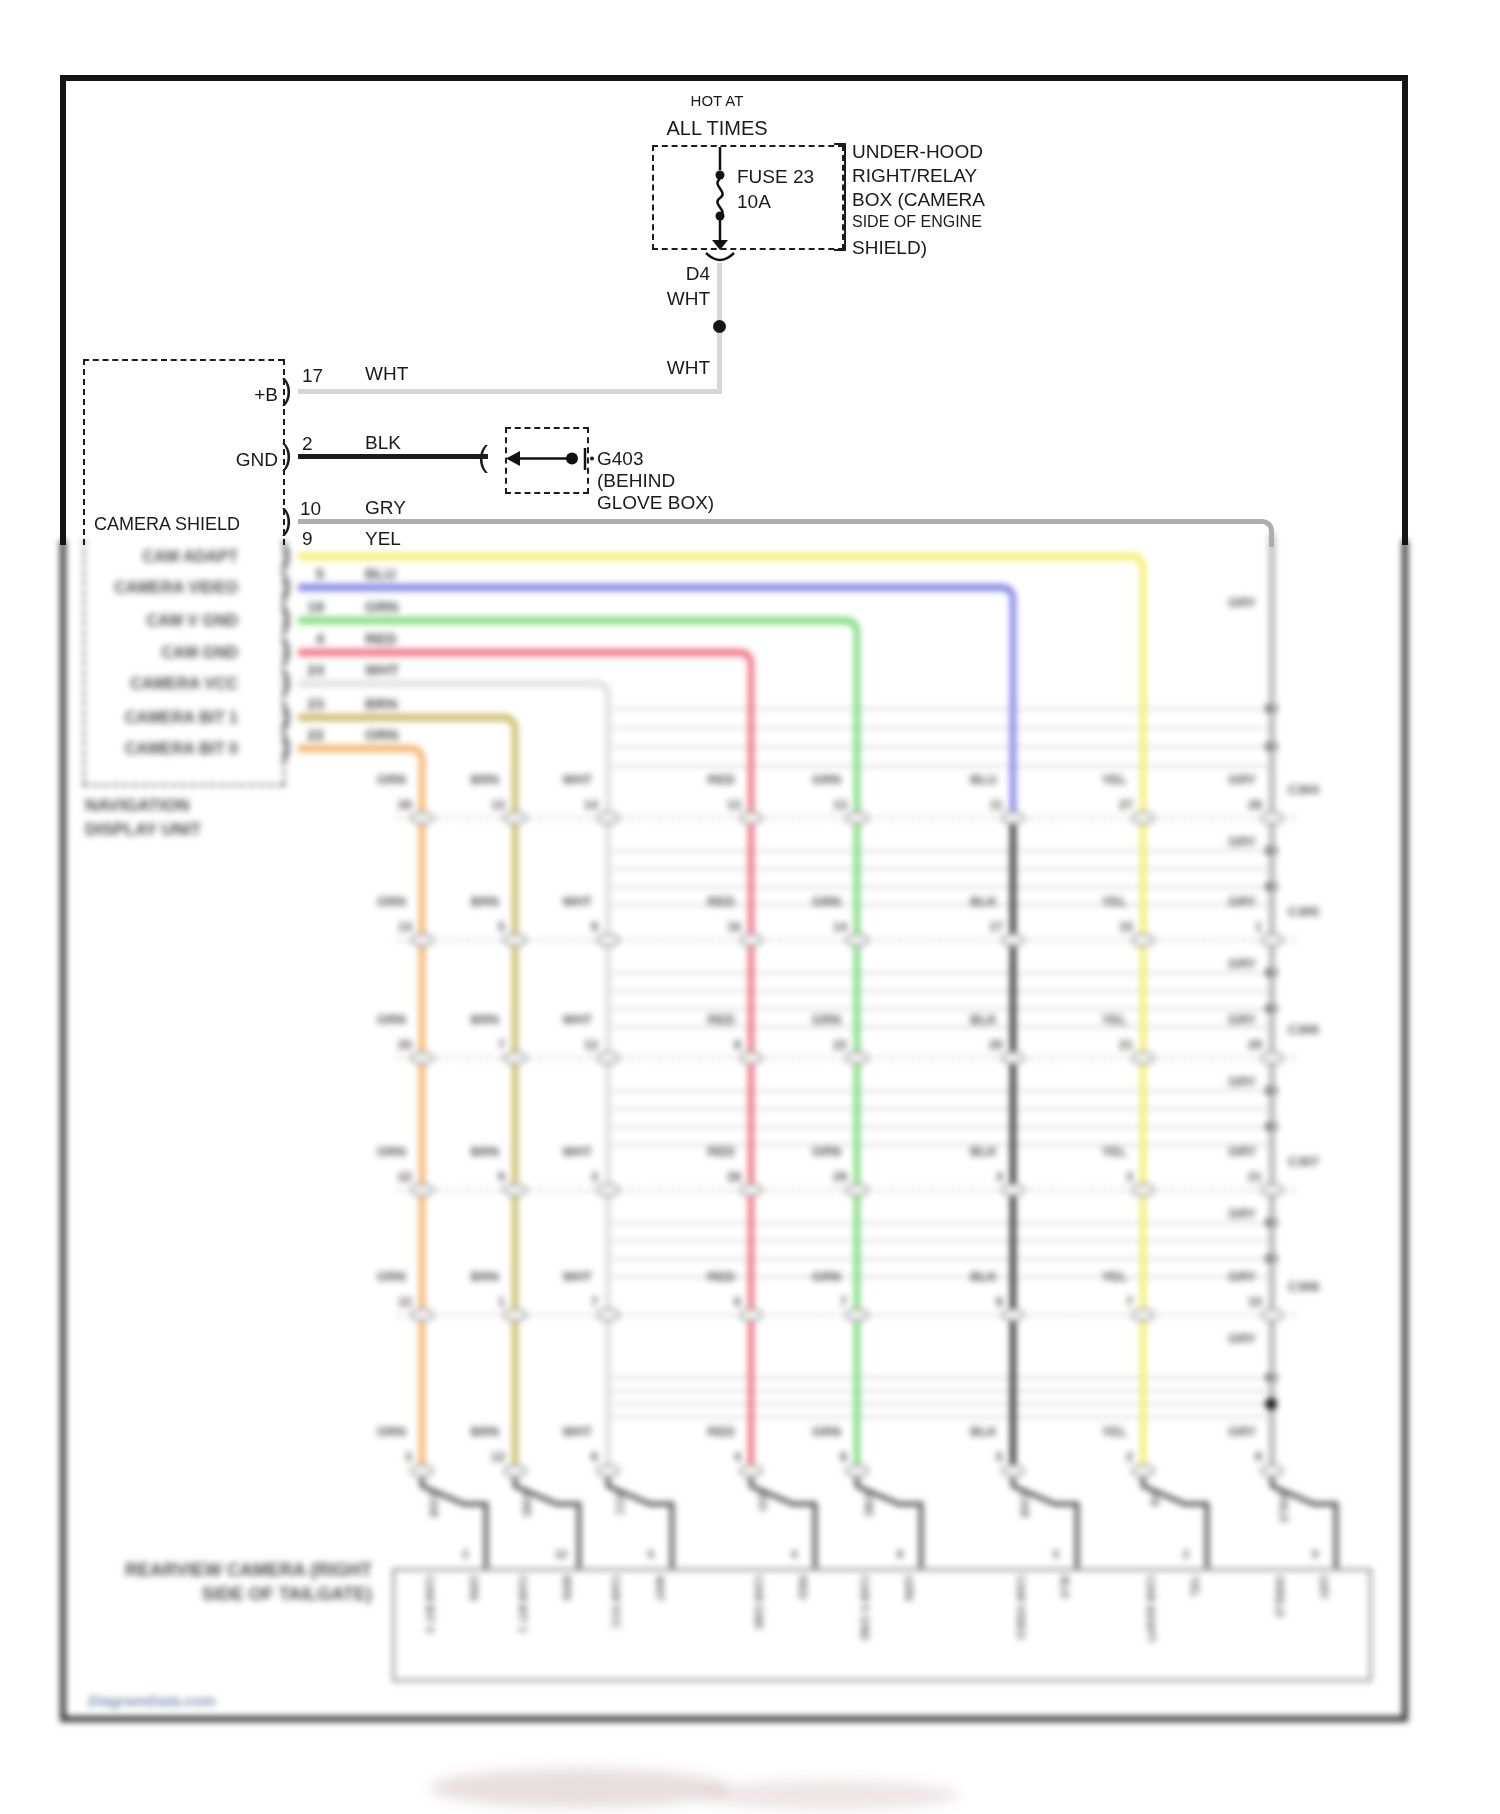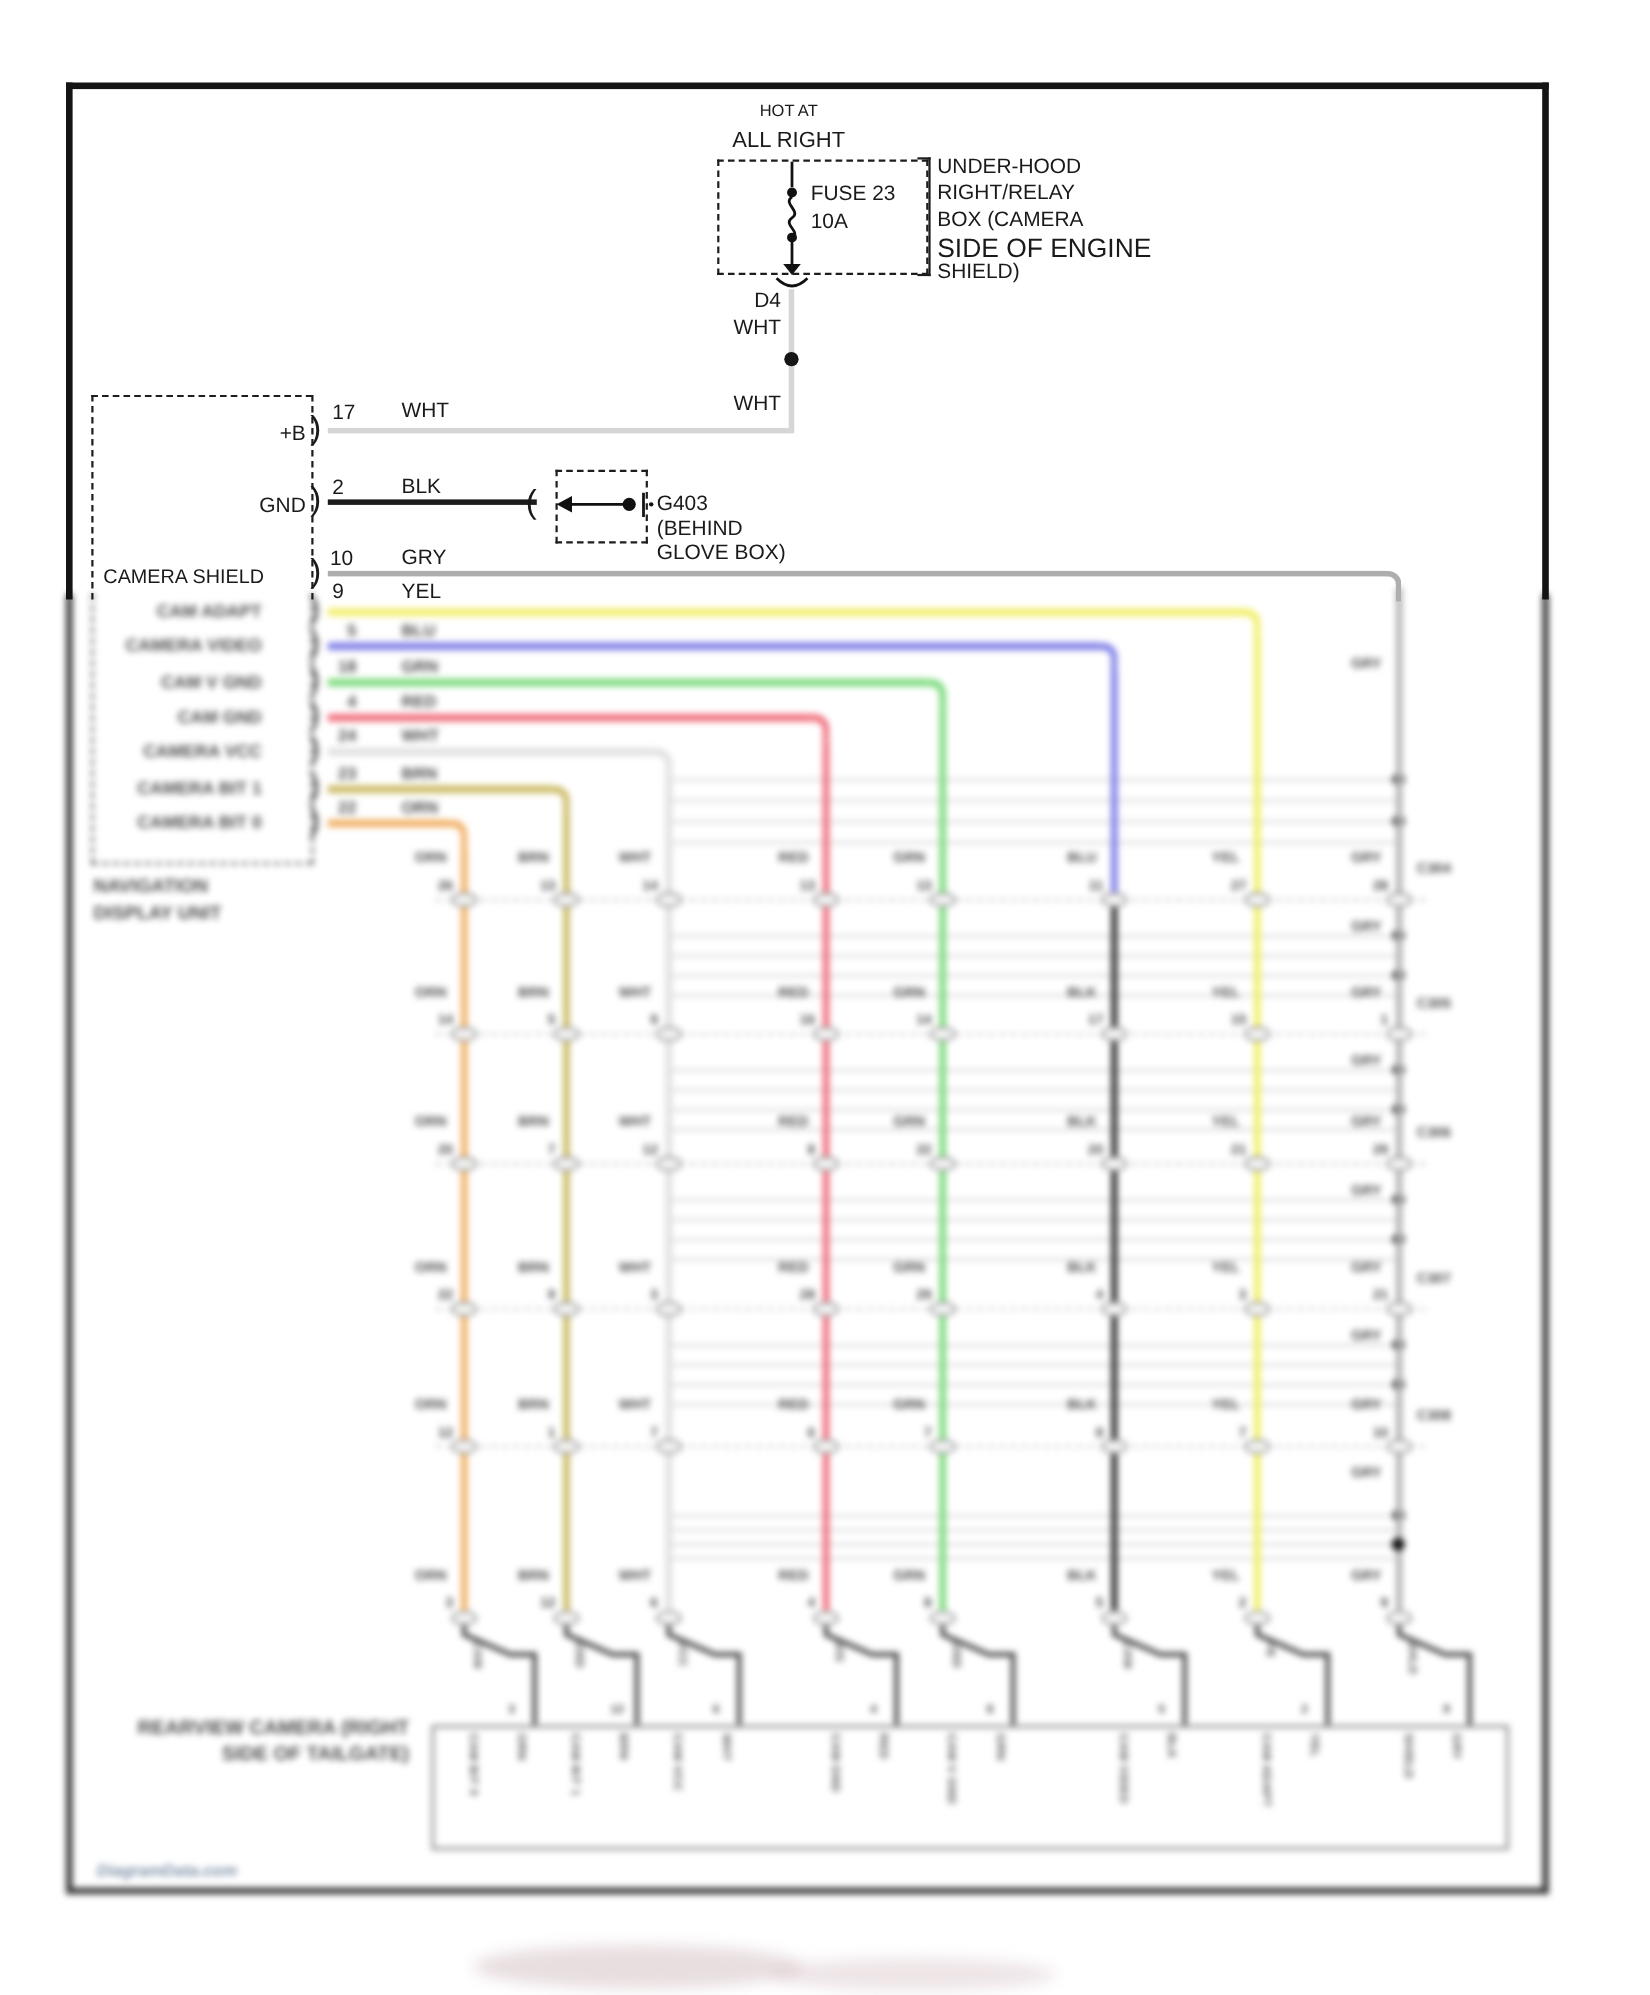--- a/index.html
+++ b/index.html
@@ -335,32 +335,32 @@
       <div class="abs smudge" style="left: 700px; top: 1780px; width: 260px; height: 30px; background: rgba(200, 170, 175, 0.3); filter: blur(6px);"></div>
     </div>
 
   <div id="sharp-layer">
 
     <div class="abs" style="left:60px;top:75px;width:1348px;height:6px;background:#141414;"></div>
     <div class="abs" style="left:60px;top:75px;width:6px;height:470px;background:#141414;"></div>
     <div class="abs" style="left:1402px;top:75px;width:6px;height:470px;background:#141414;"></div>
 
     <div class="abs t tc" style="left:627px;top:92px;width:180px;font-size:15px;">HOT AT</div>
-    <div class="abs t tc" style="left:627px;top:117px;width:180px;font-size:20px;">ALL RIGHT</div>
+    <div class="abs t tc" style="left:627px;top:117px;width:180px;font-size:20px;">ALL TIMES</div>
 
     <div class="abs" style="left:652px;top:145px;width:188px;height:101px;border:2px dashed #1d1d1d;"></div>
 
     <div class="abs" style="left:844px;top:143px;width:2px;height:108px;background:#1d1d1d;"></div>
     <div class="abs" style="left:834px;top:143px;width:12px;height:2px;background:#1d1d1d;"></div>
     <div class="abs" style="left:834px;top:249px;width:12px;height:2px;background:#1d1d1d;"></div>
 
     <div class="abs t" style="left:852px;top:141px;font-size:19px;">UNDER-HOOD</div>
     <div class="abs t" style="left:852px;top:165px;font-size:19px;">RIGHT/RELAY</div>
     <div class="abs t" style="left:852px;top:189px;font-size:19px;">BOX (CAMERA</div>
-    <div class="abs t" style="left:852px;top:213px;font-size:24px;">SIDE OF ENGINE</div>
+    <div class="abs t" style="left:852px;top:213px;font-size:16px;">SIDE OF ENGINE</div>
     <div class="abs t" style="left:852px;top:237px;font-size:19px;">SHIELD)</div>
 
     <svg class="abs" style="left:600px;top:80px;" width="300" height="220" viewBox="600 80 300 220">
       <line x1="720" y1="147" x2="720" y2="170" stroke="#111" stroke-width="2.5"></line>
       <circle cx="720" cy="175" r="4.5" fill="#111"></circle>
       <path d="M720,179 C711,185 729,192 720,198 C711,204 729,211 720,216" fill="none" stroke="#111" stroke-width="2.5"></path>
       <circle cx="720" cy="216" r="4.5" fill="#111"></circle>
       <line x1="720" y1="220" x2="720" y2="241" stroke="#111" stroke-width="2.5"></line>
       <polygon points="712,240 728,240 720,250" fill="#111"></polygon>
       <path d="M706,253 Q720,267 734,253" fill="none" stroke="#111" stroke-width="2.5"></path>

